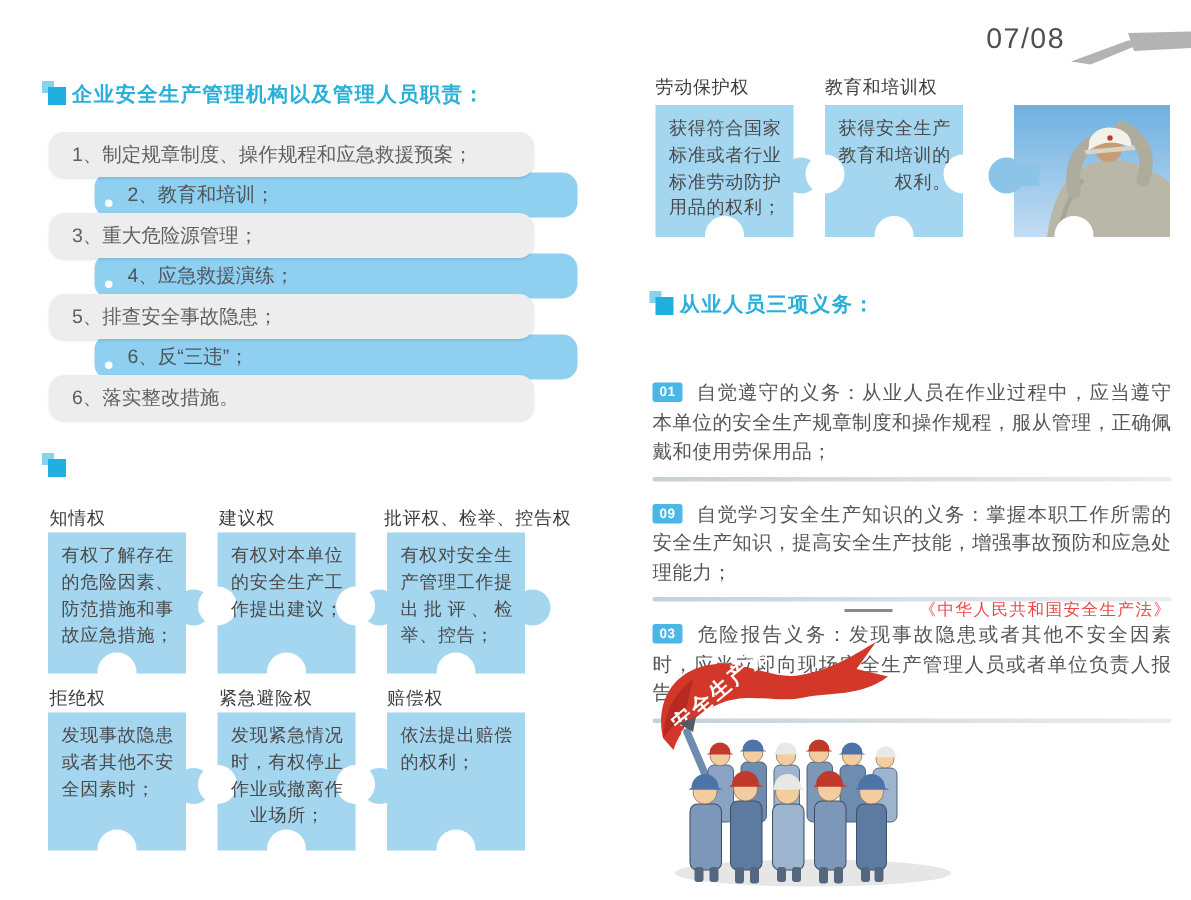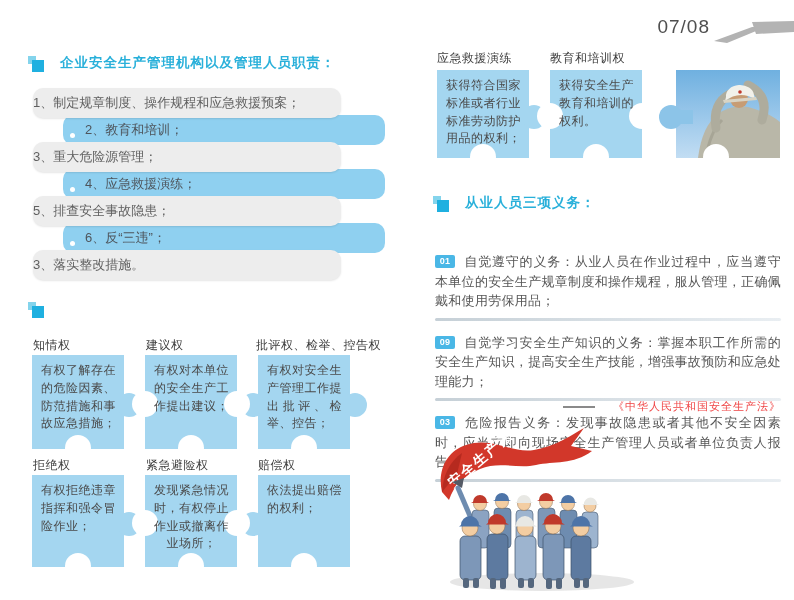--- a/index.html
+++ b/index.html
@@ -6,31 +6,31 @@
   body{width:794px;height:600px;background:#ffffff;
        font-family:"Liberation Sans","DejaVu Sans",sans-serif;color:#555;}
   .stage{position:absolute;left:0;top:0;width:794px;height:600px;overflow:hidden;background:#fff;}
 
   
   .pageno{position:absolute;left:630px;top:16px;width:80px;text-align:right;
           font-size:19px;letter-spacing:1px;color:#4f4f4f;}
   .ribbon{position:absolute;left:714px;top:20px;}
 
   
-  .sec-h{position:absolute;display:flex;align-items:flex-end;gap:16px;
+  .sec-h{position:absolute;display:flex;align-items:flex-start;gap:4px;
          color:#29b0da;font-size:13.5px;font-weight:bold;letter-spacing:1px;white-space:nowrap;}
   .hdr-icon{position:relative;width:16px;height:16px;flex:0 0 16px;}
   .hdr-icon i{position:absolute;display:block;}
   .hdr-icon .lite{left:0;top:0;width:8px;height:8px;background:#84d4ec;}
   .hdr-icon .dark{left:4px;top:4px;width:12px;height:12px;background:#1fb0e0;}
 
   
   .pill{position:absolute;height:30px;line-height:30px;border-radius:10px;
         font-size:13px;white-space:nowrap;overflow:hidden;}
-  .pill.gray{left:33px;width:308px;background:#ededed;color:#606060;
+  .pill.gray{left:33px;width:308px;background:#ededed;color:#606060;padding-left:15px;
              box-shadow:0 1px 2px rgba(0,0,0,.10);z-index:2;}
   .pill.blue{left:63px;width:300px;background:#8fd0f0;color:#4e555c;padding-left:22px;z-index:1;}
   .pill.blue::before{content:"";position:absolute;left:7px;bottom:7px;width:5px;height:5px;
              border-radius:50%;background:#fff;}
 
   
   .pz-label{position:absolute;font-size:12px;color:#3c3c3c;white-space:nowrap;letter-spacing:.5px;}
   .pz{position:absolute;width:92px;background:#a4d6f0;}
   .pz .txt{position:relative;padding:7px 8px 0 9px;font-size:12px;line-height:1.48;
            color:#4a4a4a;text-align:justify;letter-spacing:.5px;z-index:3;}
@@ -83,21 +83,21 @@
       </span>
     <span>企业安全生产管理机构以及管理人员职责：</span>
   </div>
 
   <div class="pill gray" style="top:88px">1、制定规章制度、操作规程和应急救援预案；</div>
   <div class="pill blue" style="top:115px">2、教育和培训；</div>
   <div class="pill gray" style="top:142px">3、重大危险源管理；</div>
   <div class="pill blue" style="top:169px">4、应急救援演练；</div>
   <div class="pill gray" style="top:196px">5、排查安全事故隐患；</div>
   <div class="pill blue" style="top:223px">6、反“三违”；</div>
-  <div class="pill gray" style="top:250px">3、落实整改措施。</div>
+  <div class="pill gray" style="top:250px">6、落实整改措施。</div>
 
   <div class="sec-h" style="left:28px;top:302px;">
     <span class="hdr-icon">
         <i class="lite"></i>
         <i class="dark"></i>
       </span>
   </div>
 
   <div class="pz-label" style="left:33px;top:337px">知情权</div>
   <div class="pz-label" style="left:146px;top:337px">建议权</div>
@@ -121,47 +121,47 @@
     <div class="txt">有权对安全生产管理工作提出批评、检举、控告；</div>
   </div>
 
   <div class="pz-label" style="left:33px;top:457px">拒绝权</div>
   <div class="pz-label" style="left:146px;top:457px">紧急避险权</div>
   <div class="pz-label" style="left:258px;top:457px">赔偿权</div>
 
   <div class="pz" style="left:32px;top:475px;height:92px">
     <span class="knob knob-r"></span>
     <span class="sock sock-b"></span>
-    <div class="txt">有权拒绝违章指挥和强令冒险作业；</div>
+    <div class="txt">发现事故隐患或者其他不安全因素时；</div>
   </div>
   <div class="pz" style="left:145px;top:475px;height:92px">
     <span class="sock sock-l"></span>
     <span class="sock sock-r"></span>
     <span class="sock sock-b"></span>
     <div class="txt" style="text-align:center">发现紧急情况时，有权停止作业或撤离作业场所；</div>
   </div>
   <div class="pz" style="left:258px;top:475px;height:92px">
     <span class="knob knob-l"></span>
     <span class="sock sock-b"></span>
     <div class="txt">依法提出赔偿的权利；</div>
   </div>
 
-  <div class="pz-label" style="left:437px;top:50px">应急救援演练</div>
+  <div class="pz-label" style="left:437px;top:50px">劳动保护权</div>
   <div class="pz-label" style="left:550px;top:50px">教育和培训权</div>
 
   <div class="pz" style="left:437px;top:70px;height:88px">
     <span class="knob knob-r"></span>
     <span class="sock sock-b"></span>
     <div class="txt">获得符合国家标准或者行业标准劳动防护用品的权利；</div>
   </div>
   <div class="pz" style="left:550px;top:70px;height:88px">
     <span class="sock sock-l"></span>
     <span class="sock sock-r"></span>
     <span class="sock sock-b"></span>
-    <div class="txt" style="text-align:left">获得安全生产教育和培训的权利。</div>
+    <div class="txt" style="text-align:right">获得安全生产教育和培训的权利。</div>
   </div>
 
   <div class="photo-piece">
     <span class="knob knob-l sky"></span>
     <svg class="photo" width="104" height="88" viewBox="0 0 104 88">
       <defs>
         <linearGradient id="sky" x1="0" y1="0" x2="0" y2="1">
           <stop offset="0" stop-color="#6fb0e0"></stop>
             <stop offset="1" stop-color="#c2ddf3"></stop>
         </linearGradient>

